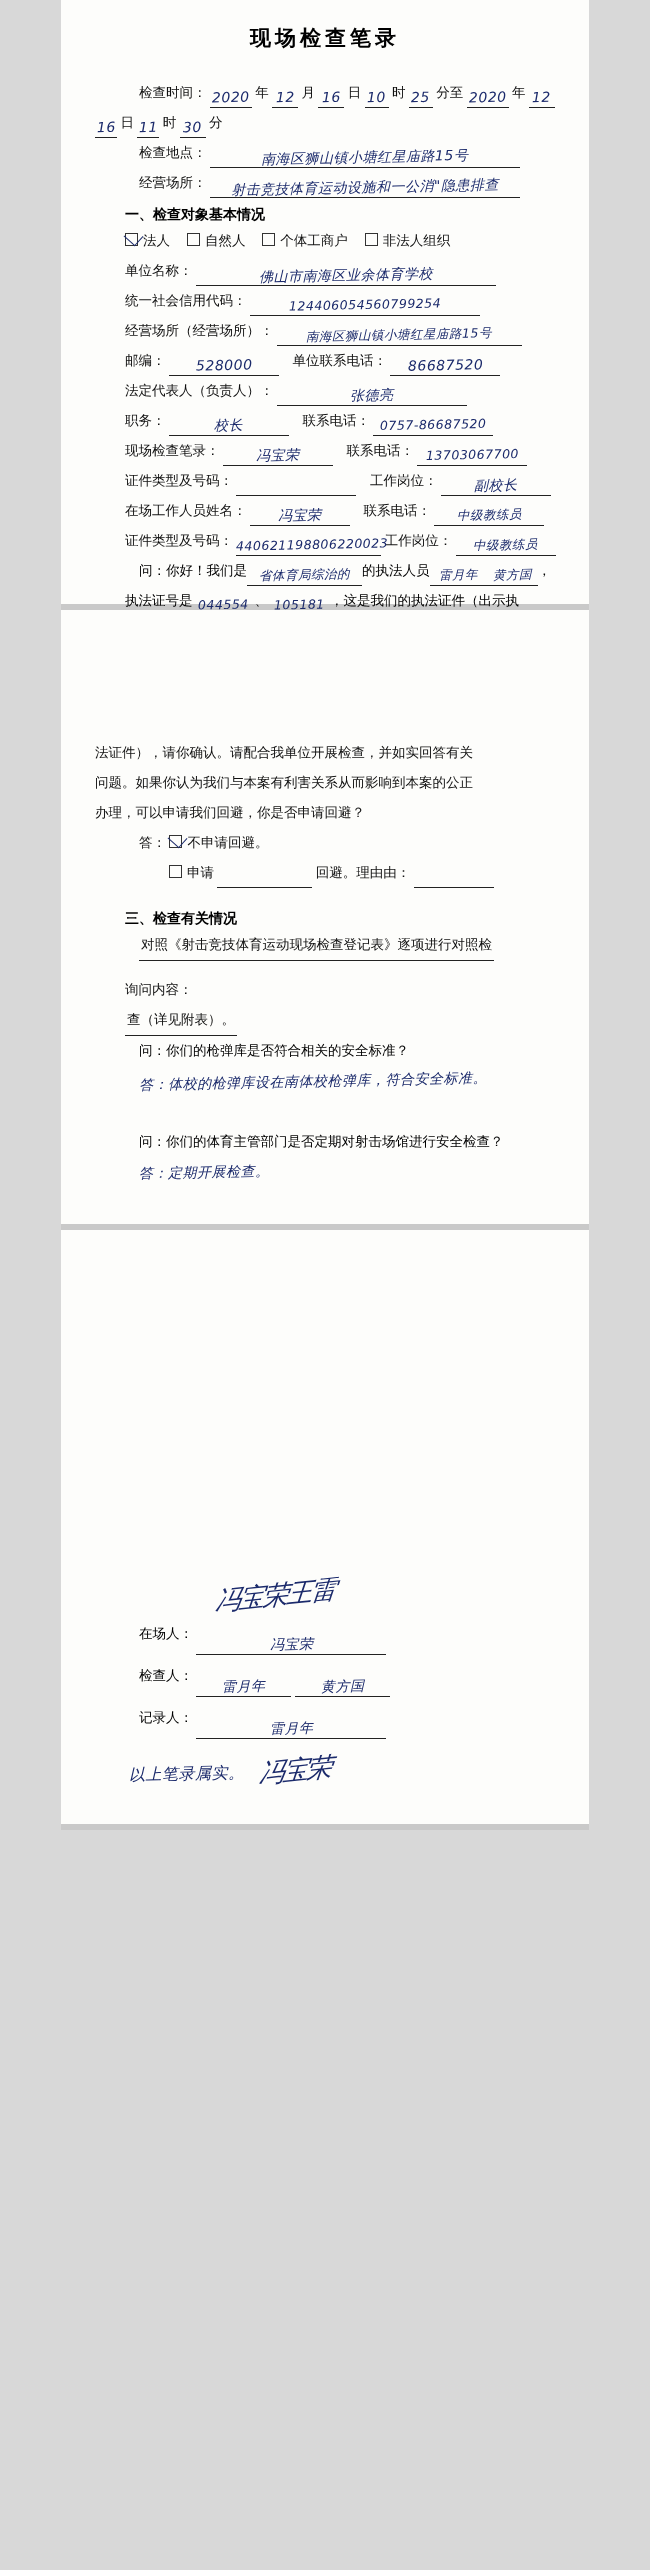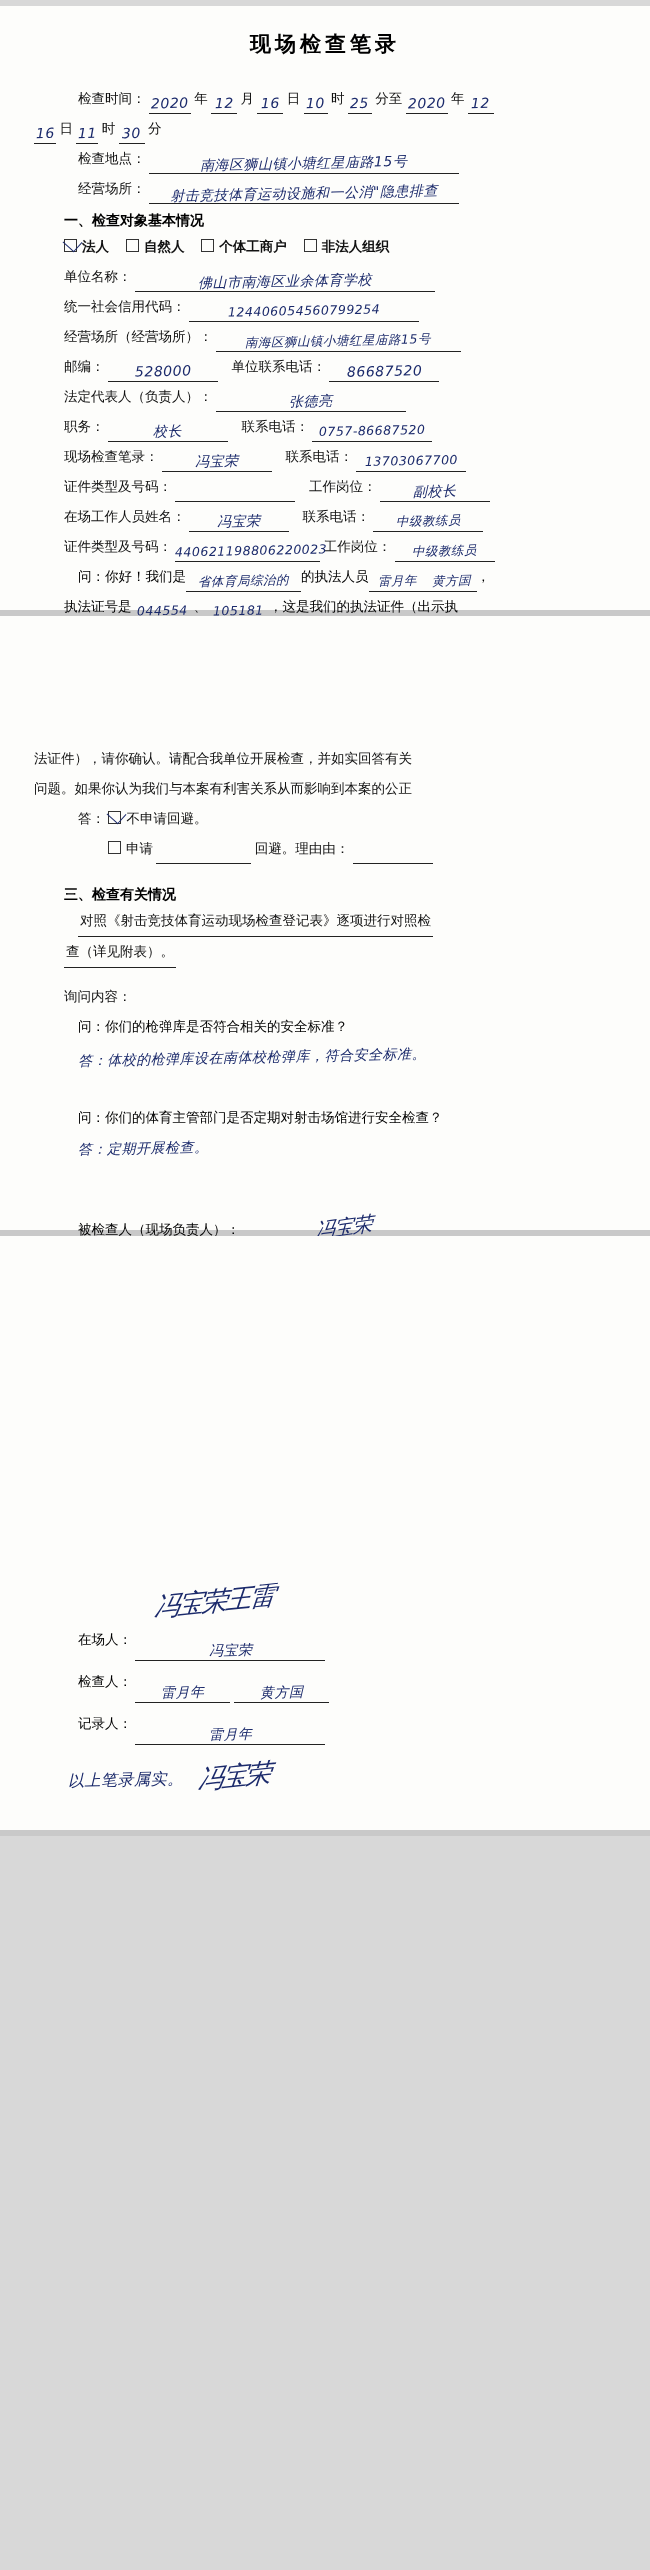--- a/index.html
+++ b/index.html
@@ -1,19 +1,19 @@
 <!DOCTYPE html>
 <html><head>
 <meta charset="utf-8">
 <style>
   html,body{margin:0;padding:0;background:#d8d8d8;}
   body{font-family:"Liberation Serif", serif;}
   .page{
-    width:650px;
-    margin:6px auto;
+    width:528px;
+    margin:0 auto;
     background:#7dd3fc;
     position:relative;
   }
   .sheet{
     position:relative;
     background:#fdfdfb;
     border-bottom:6px solid #c9c9c9;
     padding:18px 34px 24px 34px;
     box-sizing:border-box;
   }
@@ -56,21 +56,21 @@
     height:22px;
     overflow:visible;
   }
   .ul .hand{position:relative;top:1px;}
   .sec{
     font-size:14px;
     font-weight:bold;
     margin-top:8px;
     margin-bottom:2px;
   }
-  .cbrow{padding-left:30px;font-weight:bold;}
+  .cbrow{padding-left:30px;}
   .cb{
     display:inline-block;
     width:11px;height:11px;
     border:1px solid #333;
     margin-right:5px;
     position:relative;
     top:1px;
   }
   .cb.checked:after{
     content:"";
@@ -256,43 +256,44 @@
     <div style="padding-left:20px;margin-top:18px">
       <span class="bigscribble">冯宝荣</span>
     </div>
   </div>
 
   <div class="sheet s2">
     <div class="p2-top"></div>
 
     <div class="line" style="padding-left:0">法证件），请你确认。请配合我单位开展检查，并如实回答有关</div>
     <div class="line" style="padding-left:0">问题。如果你认为我们与本案有利害关系从而影响到本案的公正</div>
+    <div class="line" style="padding-left:0">办理，可以申请我们回避，你是否申请回避？</div>
 
     <div class="line indent">
       <span>答：</span>
       <span class="cb checked"></span><span>不申请回避。</span>
     </div>
 
     <div class="line" style="padding-left:74px">
       <span class="cb"></span><span>申请</span>
       <span class="ul" style="width:95px"><span class="hand"></span></span>
       <span>回避。理由由：</span>
       <span class="ul" style="width:80px"><span class="hand"></span></span>
     </div>
 
     <div class="sec indent2" style="margin-top:22px">三、检查有关情况</div>
 
     <div class="line indent">
       <span class="underline-text">对照《射击竞技体育运动现场检查登记表》逐项进行对照检</span>
     </div>
+    <div class="line indent2" style="margin-top:14px">询问内容：</div>
+
     <div class="line" style="padding-left:30px">
       <span class="underline-text">查（详见附表）。</span>
     </div>
-
-    <div class="line indent2" style="margin-top:14px">询问内容：</div>
 
     <div class="q">问：你们的枪弹库是否符合相关的安全标准？</div>
     <div class="a">
       <span class="hand">答：体校的枪弹库设在南体校枪弹库，符合安全标准。</span>
     </div>
 
     <div class="gap" style="height:30px"></div>
 
     <div class="q">问：你们的体育主管部门是否定期对射击场馆进行安全检查？</div>
     <div class="a">

